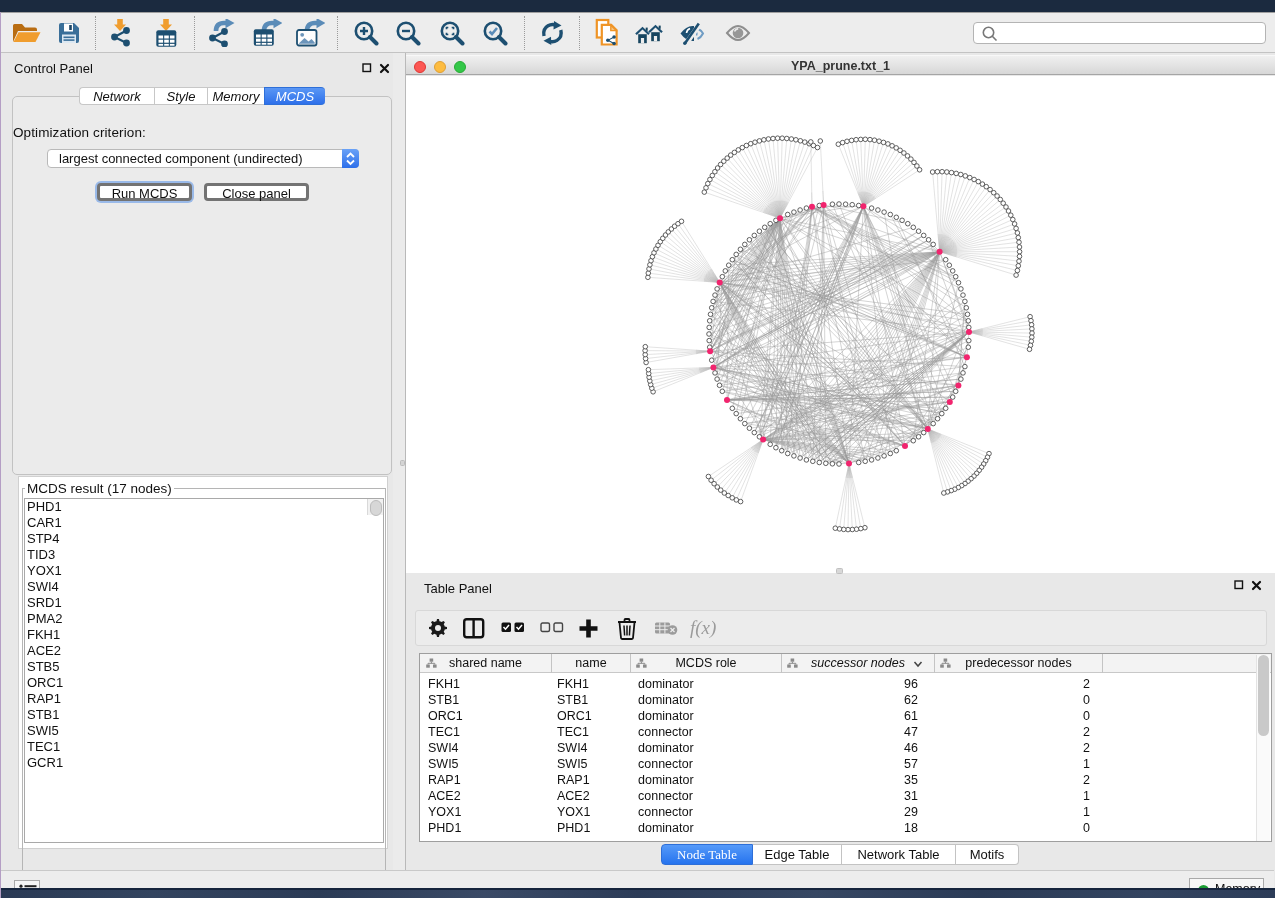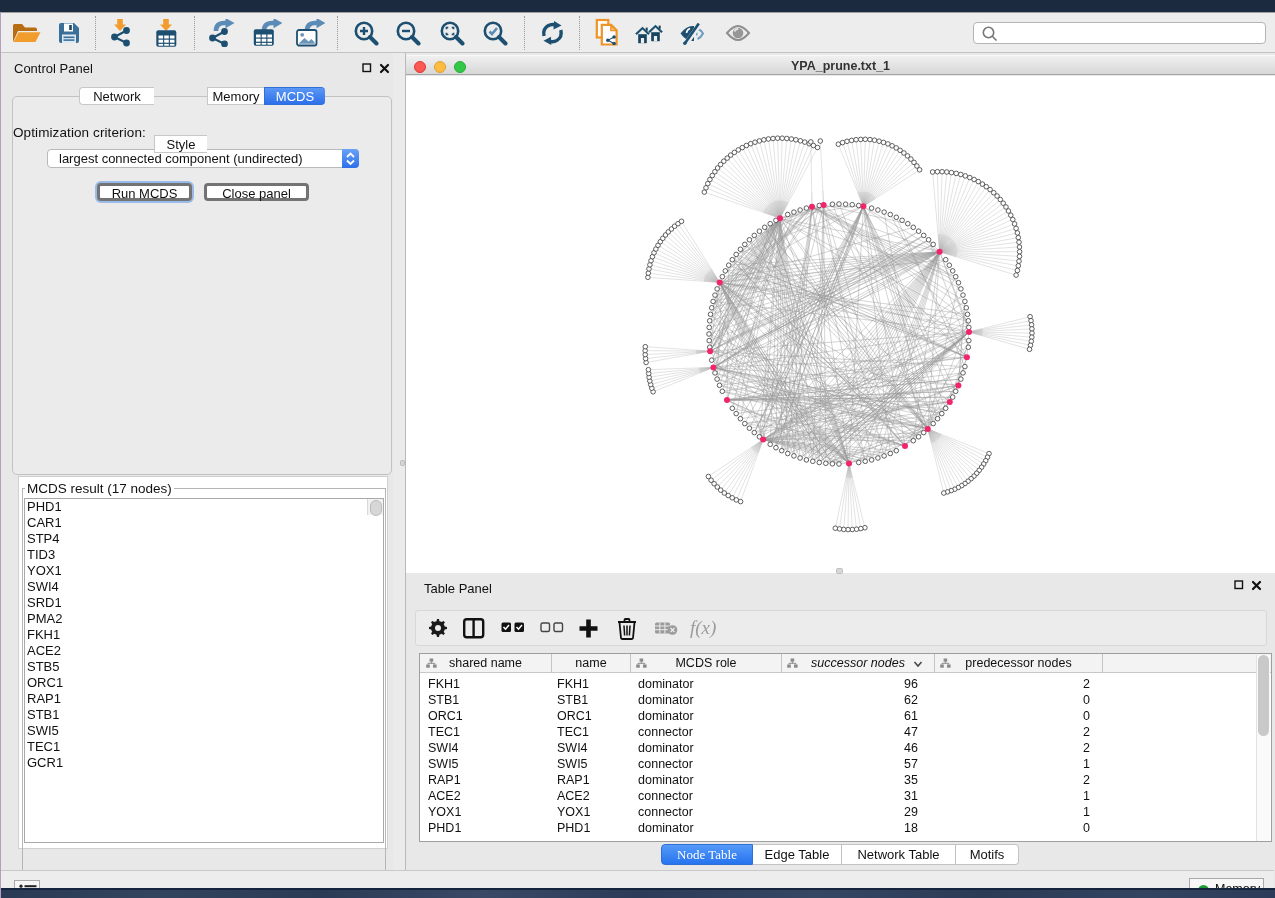--- a/index.html
+++ b/index.html
@@ -11,21 +11,21 @@
   background:linear-gradient(rgba(22,37,61,1) 0 2px, rgba(22,37,61,0) 2px),linear-gradient(90deg,#2a3a55 0%,#33445f 12%,#2b3b56 25%,#3a4a66 38%,#2c3c58 50%,#364763 64%,#2b3b56 77%,#334460 90%,#2c3c58 100%); }
 
 #toolbar { position:absolute; left:1px; top:1px; width:1274px; height:40px; background:#ededed; border-bottom:1px solid #c3c3c3; }
 .sep { position:absolute; top:3px; height:34px; width:0; border-left:1px dotted #9a9a9a; }
 
 #search { position:absolute; left:972px; top:9px; width:293px; height:22px; background:#fff; border:1px solid #b4b4b4; border-radius:4px; }
 
 #cpanel { position:absolute; left:1px; top:41px; width:392px; height:817px; background:#e8e8e8; }
 #cp-title { position:absolute; left:13px; top:8px; font-size:13px; color:#111; }
 .winbtn { position:absolute; top:10px; color:#111; }
-#cp-tabs { position:absolute; left:78px; top:34px; z-index:3; height:16px; font-size:13px; }
+#cp-tabs { position:absolute; left:78px; top:34px; z-index:3; height:16px; font-size:13px;font-style:italic; }
 .tab { float:left; background:#fff; border:1px solid #c7c7c7; border-right:none; color:#111; text-align:center; line-height:17px; height:18px; }
 .tab:first-child { border-radius:4px 0 0 4px; }
 .tab.blue { background:linear-gradient(#5a97f5,#2e70ea); color:#fff; border-color:#2e6fd8; border-radius:0 4px 4px 0; }
 #cp-box { position:absolute; left:11px; top:43px; width:380px; height:379px; background:#ebebeb; border:1px solid #c2c2c2; border-radius:5px; }
 #opt-label { position:absolute; left:0; top:28px; width:100%; text-align:left; font-size:13.5px; letter-spacing:0.1px; color:#111; }
 #dropdown { position:absolute; left:34px; top:52px; width:312px; height:19px; background:#fff; border:1px solid #b9b9b9; border-radius:4px; font-size:13px; color:#111; line-height:17px; padding-left:11px; }
 #dd-btn { position:absolute; right:-1px; top:-1px; width:17px; height:19px; background:linear-gradient(#6aa2f7,#2d6fea); border-radius:0 4px 4px 0; }
 .btn { position:absolute; top:86px; height:18px; background:#fff; border:3px solid #737373; border-radius:4px; font-size:13px; color:#111; text-align:center; line-height:16px; }
 #btn-run { left:84px; width:95px; box-shadow:0 0 0 2px rgba(110,160,232,.65); }
 #btn-close { left:191px; width:105px; }
@@ -245,21 +245,21 @@
           <rect x="1" y="1" width="7.5" height="7.5" stroke="#111" stroke-width="1.4" fill="none"></rect>
         </svg>
       </div>
     <div class="winbtn" style="left:378px;">
         <svg width="11" height="11" style="position:absolute;" viewBox="0 0 11 11">
           <path d="M2 2 L9 9 M9 2 L2 9" stroke="#111" stroke-width="2.2" stroke-linecap="round"></path>
         </svg>
       </div>
     <div id="cp-tabs">
       <div class="tab" style="width:75px;">Network</div>
-      <div class="tab" style="width:53px;margin-top:48px;">Style</div>
+      <div class="tab" style="width:53px;">Style</div>
       <div class="tab" style="width:57px;">Memory</div>
       <div class="tab blue" style="width:61px;">MCDS</div>
     </div>
     <div id="cp-box">
       <div id="opt-label">Optimization criterion:</div>
       <div id="dropdown">largest connected component (undirected)<div id="dd-btn">
             <svg width="15" height="17" style="position:absolute;left:1px;top:1px;" viewBox="0 0 15 17">
               <path d="M4 7 L7.5 3.5 L11 7" stroke="#fff" stroke-width="1.8" fill="none"></path>
               <path d="M4 10.5 L7.5 14 L11 10.5" stroke="#fff" stroke-width="1.8" fill="none"></path>
             </svg>

